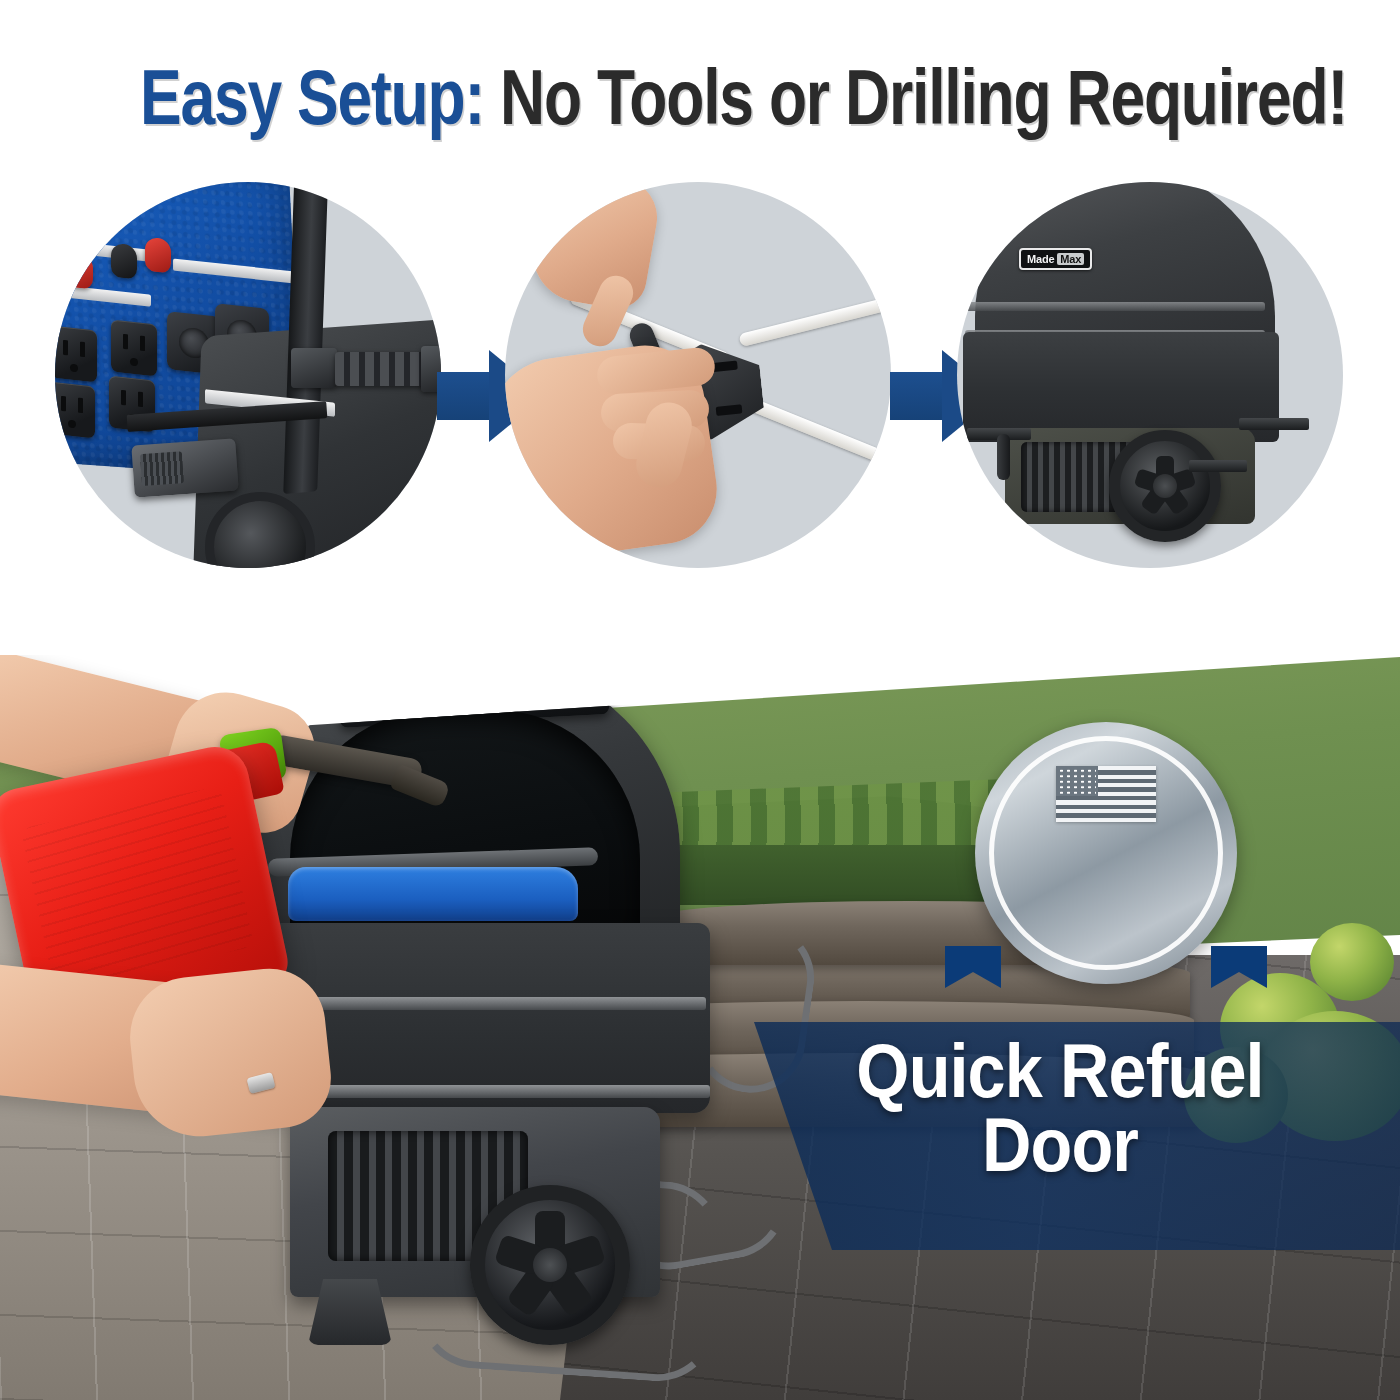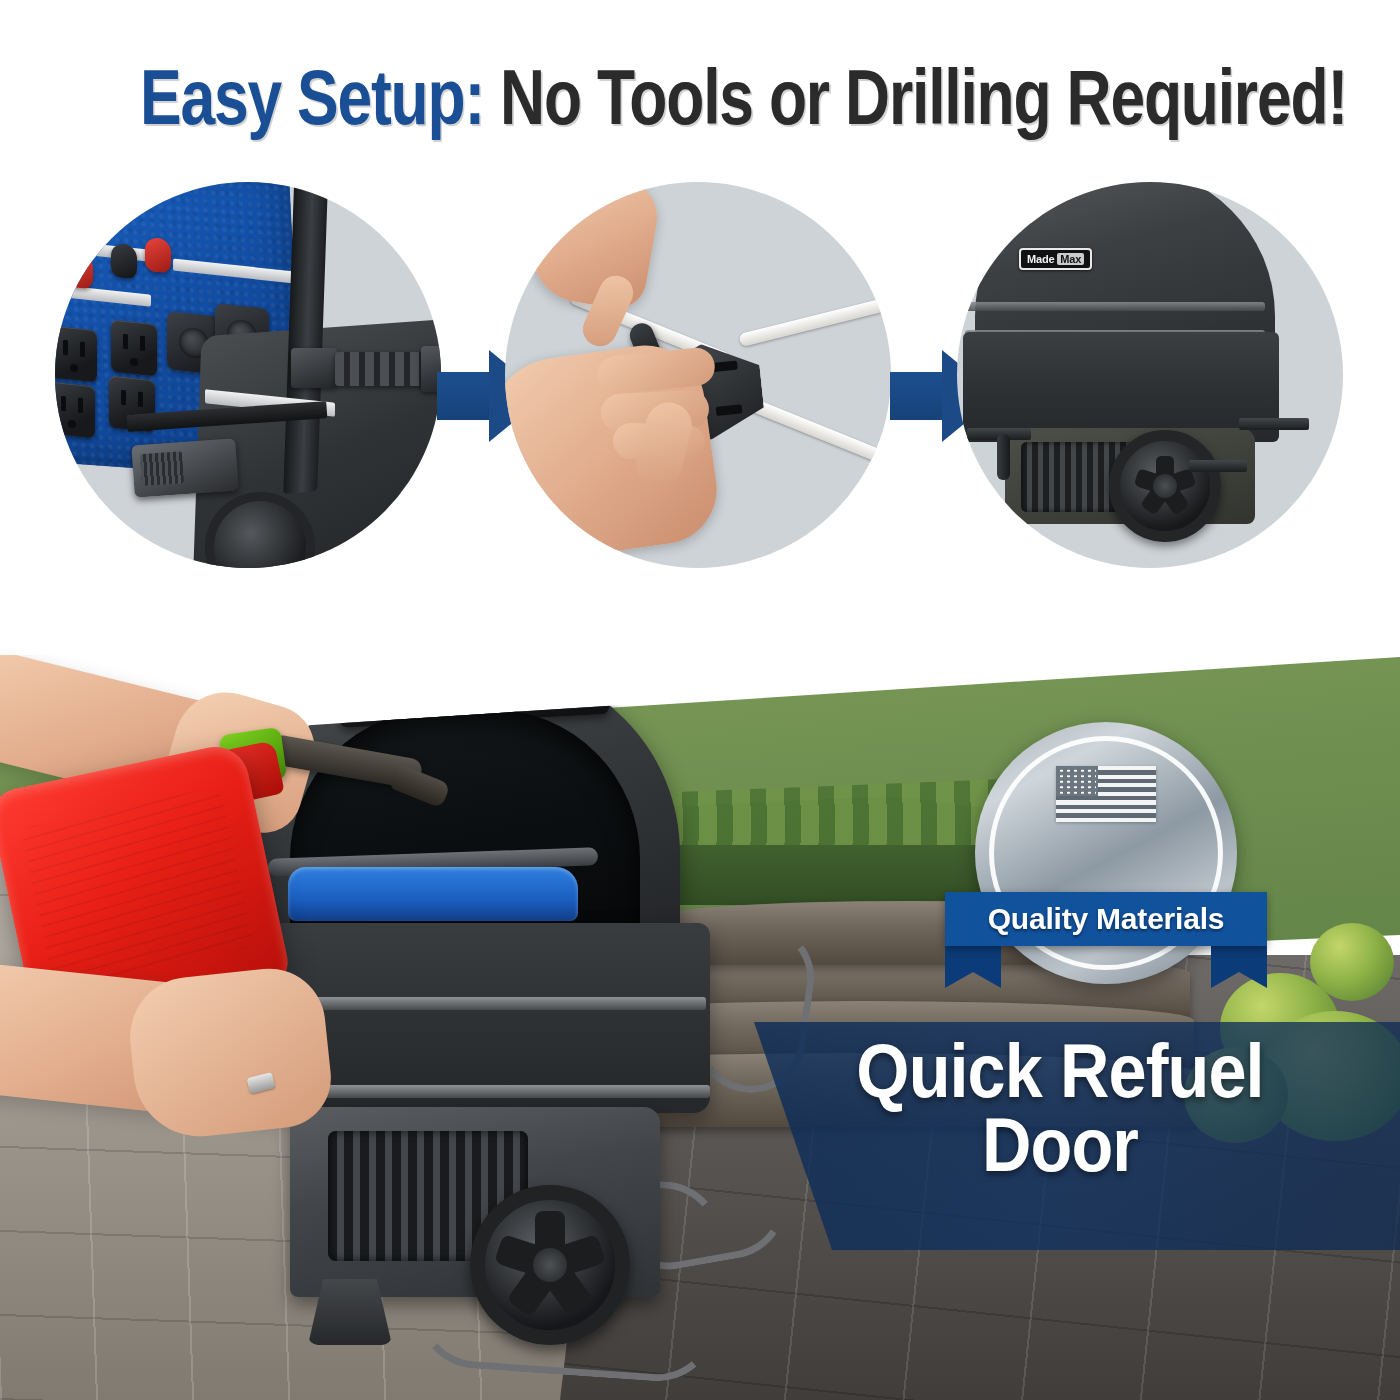--- a/index.html
+++ b/index.html
@@ -673,23 +673,20 @@
   </div>
 
   <div class="badge">
     <div class="badge-disc"></div>
     <div class="badge-ring"></div>
     <div class="flag">
       <div class="flag-canton"></div>
     </div>
     <div class="ribbon-tail rt-l"></div>
     <div class="ribbon-tail rt-r"></div>
-    <div class="ribbon">
-      <div class="ribbon-text">Quality Materials</div>
-    </div>
   </div>
 
   <div class="qr-banner"></div>
   <div class="qr-text">
     <div>Quick Refuel</div>
     <div>Door</div>
   </div>
 
 </div>
 

